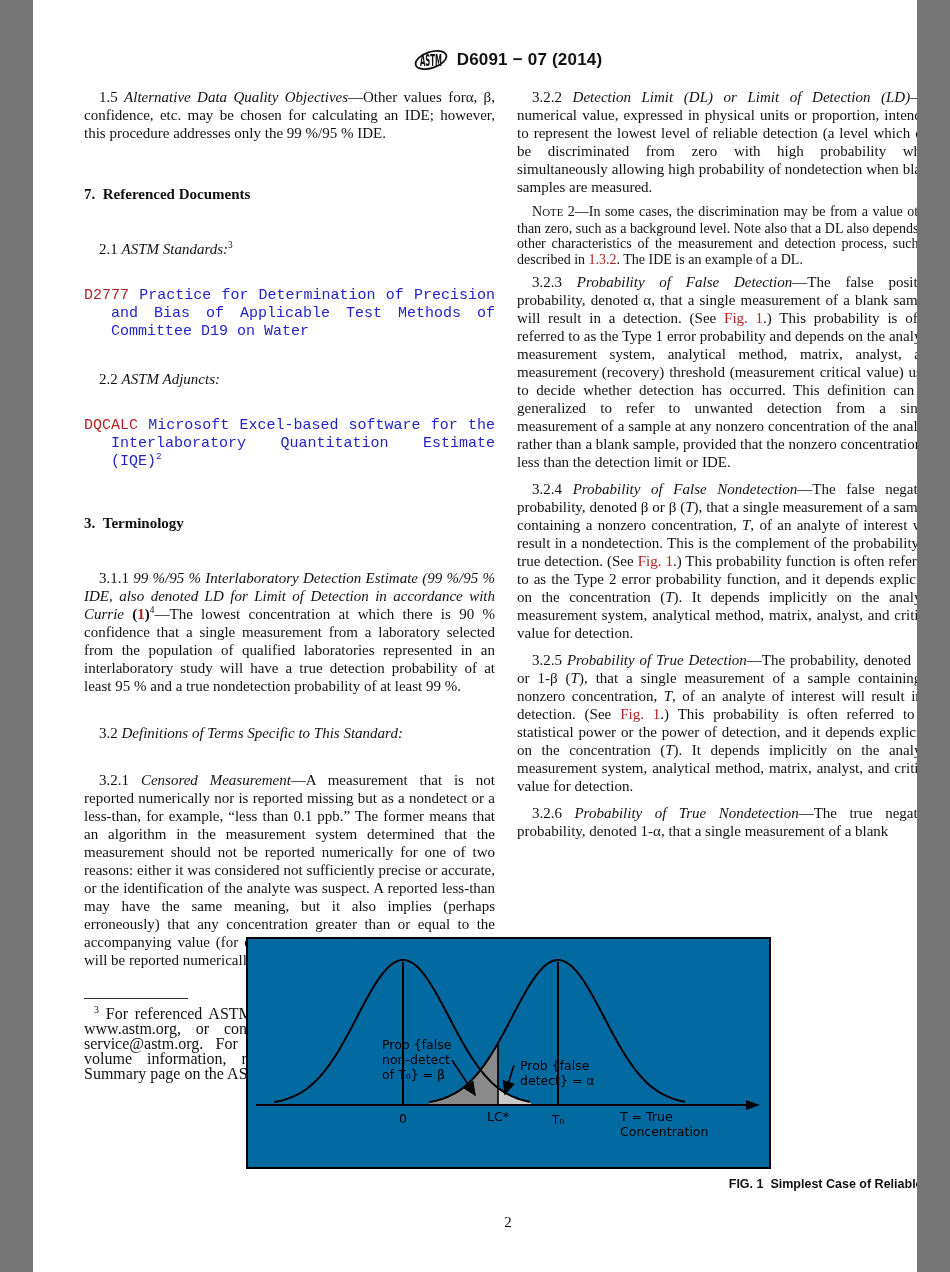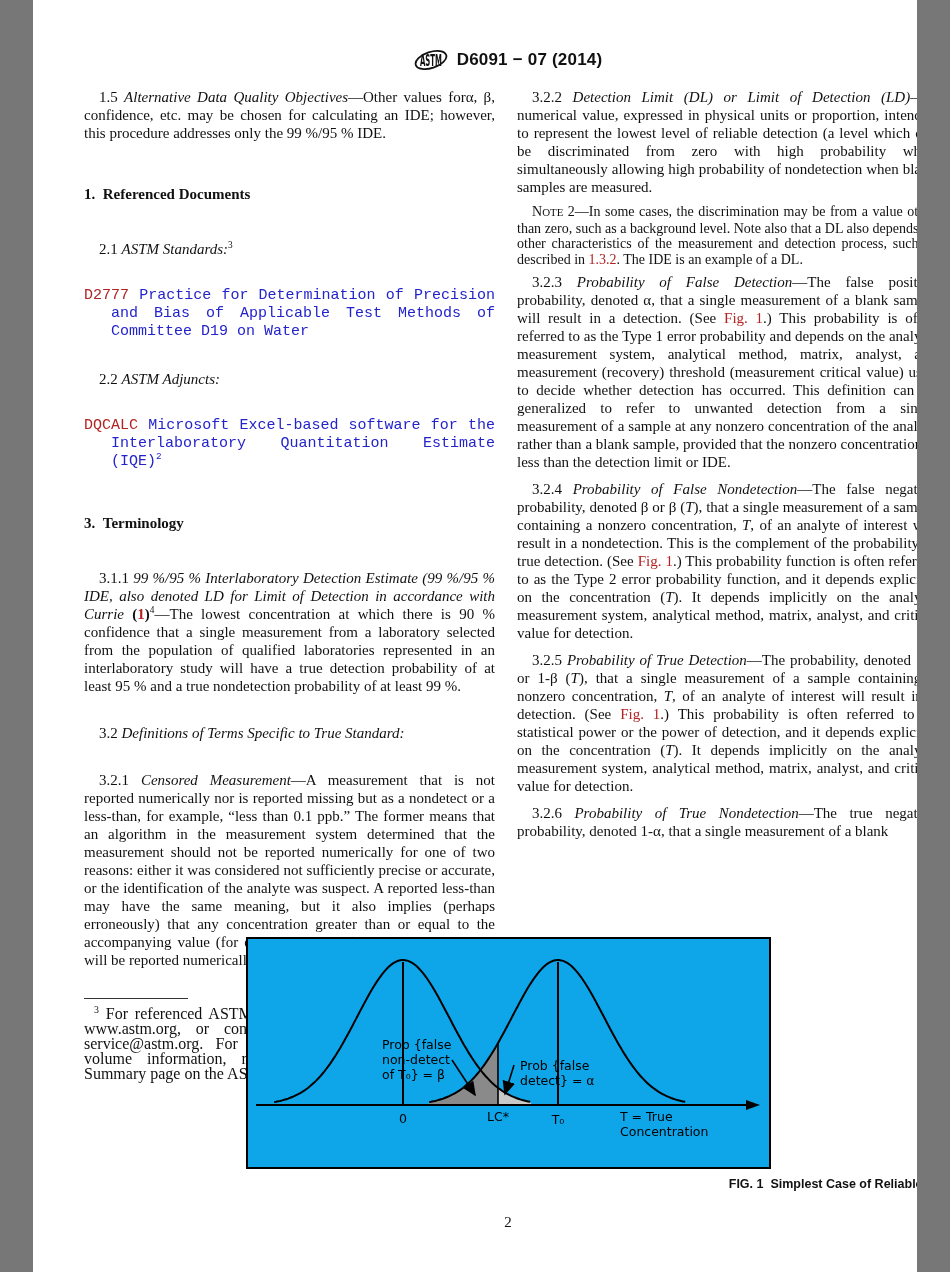--- a/index.html
+++ b/index.html
@@ -34,49 +34,49 @@
   .fn{text-indent:10px;}
   
   .fmt-i{font-style:italic;}
   .fmt-b{font-weight:bold;}
   .fmt-red{color:var(--red);}
   .fmt-blue{color:var(--blue);}
   .fmt-sup{vertical-align:super;font-size:.62em;line-height:0;}
   .fmt-caps{font-size:.78em;}
   .fmt-link{cursor:pointer;}
   
-  #figbox{position:absolute;left:213px;top:937px;width:525px;height:232px;border:2px solid #000;background:#0ea5e9;}
+  #figbox{position:absolute;left:213px;top:937px;width:525px;height:232px;border:2px solid #000;background:#0369a1;}
   .figtxt{font:12.5px "DejaVu Sans",sans-serif;fill:#000;}
   #figcap{position:absolute;top:1177px;left:0;width:950px;text-align:right;
           font:bold 12.5px "Liberation Sans",sans-serif;white-space:pre-wrap;}
   #pgnum{position:absolute;top:1214px;left:0;width:950px;text-align:center;font-size:15px;}
 </style>
 </head>
 <body>
 
 <div id="page">
 
   <div id="hdr">
     <svg width="34" height="32" viewBox="0 0 34 32" aria-hidden="true">
       <text x="6" y="22" textLength="22" lengthAdjust="spacingAndGlyphs" style="font:bold 16px 'DejaVu Sans',sans-serif;fill:#111">ASTM</text>
       <ellipse cx="17" cy="16" rx="16" ry="8" transform="rotate(-18 17 16)" fill="none" stroke="#111" stroke-width="1.8"></ellipse>
     </svg>
     <span class="desig">D6091 − 07 (2014)</span>
   </div>
 
   <div id="colL" class="col">
     <p class="ind"><span>1.5 </span><span class="fmt-i">Alternative Data Quality Objectives</span><span>—Other values forα, β, confidence, etc. may be chosen for calculating an IDE; however, this procedure addresses only the 99 %/95 % IDE.</span></p>
-    <h4 class="sect"><span class="fmt-b">1. Referenced Documents</span></h4>
+    <h4 class="sect"><span class="fmt-b">7. Referenced Documents</span></h4>
     <p class="ind"><span>2.1 </span><span class="fmt-i">ASTM Standards:</span><span class="fmt-sup">3</span></p>
     <p class="hang"><span class="fmt-red fmt-link">D2777 </span><span class="fmt-blue fmt-link">Practice for Determination of Precision and Bias of Applicable Test Methods of Committee D19 on Water</span></p>
     <p class="ind"><span>2.2 </span><span class="fmt-i">ASTM Adjuncts:</span></p>
     <p class="hang"><span class="fmt-red fmt-link">DQCALC </span><span class="fmt-blue fmt-link">Microsoft Excel-based software for the Interlaboratory Quantitation Estimate (IQE)</span><span class="fmt-sup fmt-blue fmt-link">2</span></p>
     <h4 class="sect"><span class="fmt-b">3. Terminology</span></h4>
     <p class="ind"><span>3.1.1 </span><span class="fmt-i">99 %/95 % Interlaboratory Detection Estimate (99 %/95 % IDE, also denoted LD for Limit of Detection in accordance with Currie </span><span class="fmt-b">(</span><span class="fmt-b fmt-red fmt-link">1</span><span class="fmt-b">)</span><span class="fmt-sup">4</span><span>—The lowest concentration at which there is 90 % confidence that a single measurement from a laboratory selected from the population of qualified laboratories represented in an interlaboratory study will have a true detection probability of at least 95 % and a true nondetection probability of at least 99 %.</span></p>
-    <p class="ind"><span>3.2 </span><span class="fmt-i">Definitions of Terms Specific to True Standard:</span></p>
+    <p class="ind"><span>3.2 </span><span class="fmt-i">Definitions of Terms Specific to This Standard:</span></p>
     <p class="ind"><span>3.2.1 </span><span class="fmt-i">Censored Measurement</span><span>—A measurement that is not reported numerically nor is reported missing but as a nondetect or a less-than, for example, “less than 0.1 ppb.” The former means that an algorithm in the measurement system determined that the measurement should not be reported numerically for one of two reasons: either it was considered not sufficiently precise or accurate, or the identification of the analyte was suspect. A reported less-than may have the same meaning, but it also implies (perhaps erroneously) that any concentration greater than or equal to the accompanying value (for example, 0.1 ppb) can be measured and will be reported numerically.</span></p>
     <div class="fnblock">
       <div class="fnrule"></div>
       <p class="fn"><span class="fmt-sup">3</span><span> For referenced ASTM standards, visit the ASTM website, www.astm.org, or contact ASTM Customer Service at service@astm.org. For </span><span class="fmt-i">Annual Book of ASTM Standards</span><span> volume information, refer to the standard’s Document Summary page on the ASTM website.</span></p>
     </div>
   </div>
 
   <div id="colR" class="col">
     <p class="ind"><span>3.2.2 </span><span class="fmt-i">Detection Limit (DL) or Limit of Detection (LD)</span><span>—A numerical value, expressed in physical units or proportion, intended to represent the lowest level of reliable detection (a level which can be discriminated from zero with high probability while simultaneously allowing high probability of nondetection when blank samples are measured.</span></p>
     <p class="note ind"><span>N</span><span class="fmt-caps">OTE</span><span> 2—In some cases, the discrimination may be from a value other than zero, such as a background level. Note also that a DL also depends on other characteristics of the measurement and detection process, such as described in </span><span class="fmt-red fmt-link">1.3.2</span><span>. The IDE is an example of a DL.</span></p>

